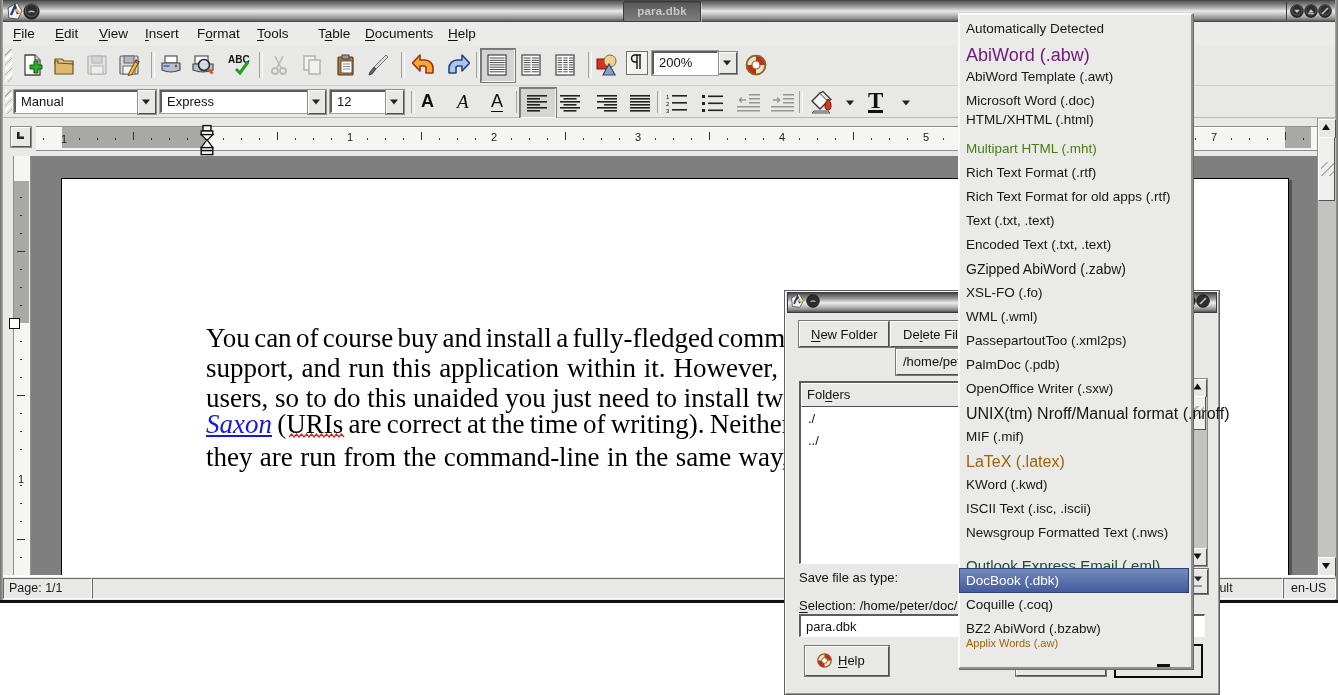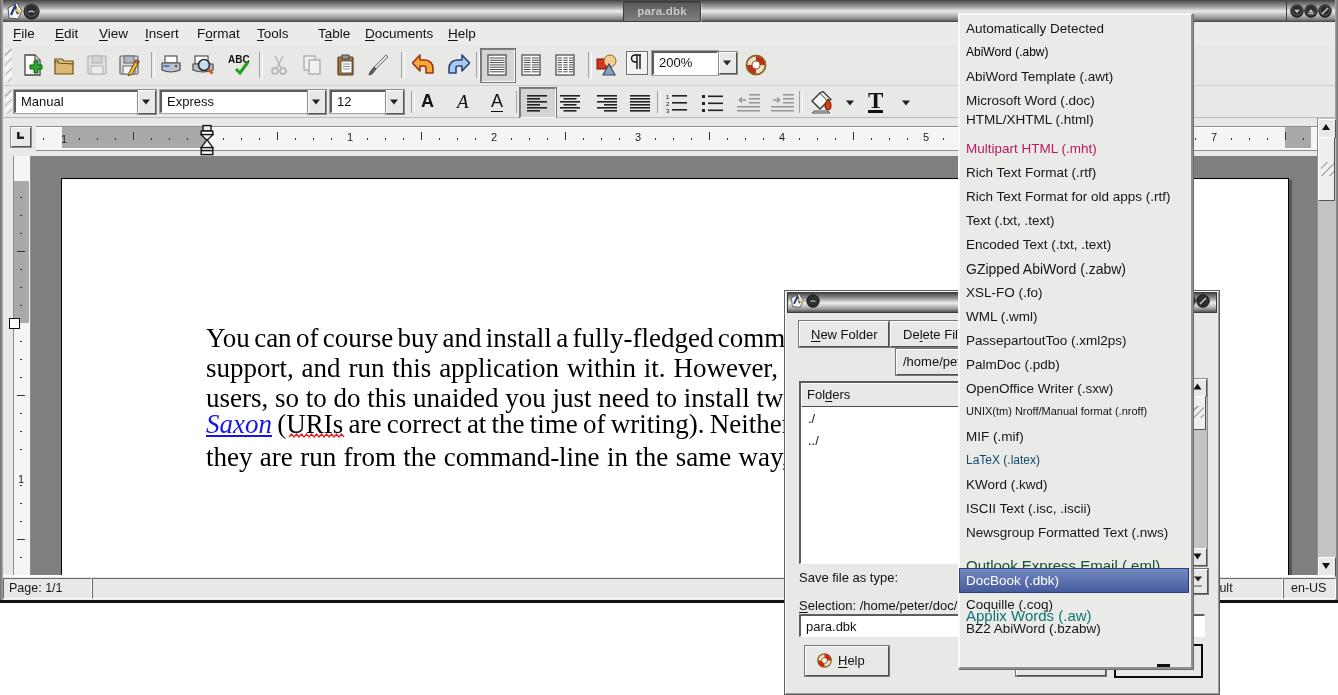--- a/index.html
+++ b/index.html
@@ -546,41 +546,41 @@
 </svg>
 <div class="abs t13" style="left:838px;top:653px"><span class="u">H</span>elp</div>
 <div class="abs" style="left:1016px;top:645px;width:88px;height:29px;background:#e8e8e6;
 border-top:1px solid #fdfdfd;border-left:1px solid #fdfdfd;border-right:1px solid #4e4e4c;border-bottom:1px solid #4e4e4c;box-shadow:0 0 0 1px #777775"></div>
 <div class="abs" style="left:1114px;top:644px;width:85px;height:30px;background:#e8e8e6;
 border:2px solid #0a0a0a"></div>
 <div class="abs t13" style="left:1138px;top:652px">Cancel</div>
 <div class="abs" style="left:958px;top:13px;width:231px;height:652px;background:#eaeae8;
 border-top:2px solid #fafaf8;border-left:2px solid #fafaf8;border-right:2px solid #90908e;border-bottom:2px solid #90908e;box-shadow:1px 1px 0 #6a6a68"></div>
 <div class="abs" style="left:966px;top:21px;font-size:13.5px;color:#161616;white-space:nowrap">Automatically Detected</div>
-<div class="abs" style="left:966px;top:45px;font-size:12px;color:#000000;white-space:nowrap">AbiWord (.abw)</div>
+<div class="abs" style="left:966px;top:45px;font-size:18px;color:#701a75;white-space:nowrap">AbiWord (.abw)</div>
 <div class="abs" style="left:966px;top:69px;font-size:13.5px;color:#161616;white-space:nowrap">AbiWord Template (.awt)</div>
 <div class="abs" style="left:966px;top:93px;font-size:13.5px;color:#161616;white-space:nowrap">Microsoft Word (.doc)</div>
 <div class="abs" style="left:966px;top:112px;font-size:13.5px;color:#161616;white-space:nowrap">HTML/XHTML (.html)</div>
-<div class="abs" style="left:966px;top:141px;font-size:13.5px;color:#be185d;white-space:nowrap">Multipart HTML (.mht)</div>
+<div class="abs" style="left:966px;top:141px;font-size:13.5px;color:#4d7c0f;white-space:nowrap">Multipart HTML (.mht)</div>
 <div class="abs" style="left:966px;top:165px;font-size:13.5px;color:#161616;white-space:nowrap">Rich Text Format (.rtf)</div>
 <div class="abs" style="left:966px;top:189px;font-size:13.5px;color:#161616;white-space:nowrap">Rich Text Format for old apps (.rtf)</div>
 <div class="abs" style="left:966px;top:213px;font-size:13.5px;color:#161616;white-space:nowrap">Text (.txt, .text)</div>
 <div class="abs" style="left:966px;top:237px;font-size:13.5px;color:#161616;white-space:nowrap">Encoded Text (.txt, .text)</div>
 <div class="abs" style="left:966px;top:261px;font-size:14px;color:#161616;white-space:nowrap">GZipped AbiWord (.zabw)</div>
 <div class="abs" style="left:966px;top:285px;font-size:13.5px;color:#161616;white-space:nowrap">XSL-FO (.fo)</div>
 <div class="abs" style="left:966px;top:309px;font-size:13.5px;color:#161616;white-space:nowrap">WML (.wml)</div>
 <div class="abs" style="left:966px;top:333px;font-size:13.5px;color:#161616;white-space:nowrap">PassepartoutToo (.xml2ps)</div>
 <div class="abs" style="left:966px;top:357px;font-size:13.5px;color:#161616;white-space:nowrap">PalmDoc (.pdb)</div>
 <div class="abs" style="left:966px;top:381px;font-size:13.5px;color:#161616;white-space:nowrap">OpenOffice Writer (.sxw)</div>
-<div class="abs" style="left:966px;top:405px;font-size:11px;color:#161616;white-space:nowrap">UNIX(tm) Nroff/Manual format (.nroff)</div>
+<div class="abs" style="left:966px;top:405px;font-size:16px;color:#161616;white-space:nowrap">UNIX(tm) Nroff/Manual format (.nroff)</div>
 <div class="abs" style="left:966px;top:429px;font-size:13.5px;color:#161616;white-space:nowrap">MIF (.mif)</div>
-<div class="abs" style="left:966px;top:453px;font-size:12px;color:#0c4a6e;white-space:nowrap">LaTeX (.latex)</div>
+<div class="abs" style="left:966px;top:453px;font-size:16px;color:#a16207;white-space:nowrap">LaTeX (.latex)</div>
 <div class="abs" style="left:966px;top:477px;font-size:13.5px;color:#161616;white-space:nowrap">KWord (.kwd)</div>
 <div class="abs" style="left:966px;top:501px;font-size:13.5px;color:#161616;white-space:nowrap">ISCII Text (.isc, .iscii)</div>
 <div class="abs" style="left:966px;top:525px;font-size:13.5px;color:#161616;white-space:nowrap">Newsgroup Formatted Text (.nws)</div>
 <div class="abs" style="left:966px;top:557px;font-size:15px;color:#14532d;white-space:nowrap">Outlook Express Email (.eml)</div>
 <div class="abs" style="left:959px;top:568px;width:228px;height:23px;
 background:linear-gradient(#7389be,#465b9d);border:1px solid #2c4274"></div>
 <div class="abs" style="left:966px;top:573px;font-size:13.5px;color:#fff;white-space:nowrap">DocBook (.dbk)</div>
 <div class="abs" style="left:966px;top:597px;font-size:13.5px;color:#161616;white-space:nowrap">Coquille (.coq)</div>
 <div class="abs" style="left:966px;top:621px;font-size:13.5px;color:#161616;white-space:nowrap">BZ2 AbiWord (.bzabw)</div>
-<div class="abs" style="left:966px;top:607px;font-size:15px;color:#0f766e;white-space:nowrap">Applix Words (.aw)</div>
+<div class="abs" style="left:966px;top:637px;font-size:11px;color:#a16207;white-space:nowrap">Applix Words (.aw)</div>
 <div class="abs" style="left:1157px;top:664px;width:13px;height:3px;background:#111"></div>
 </div>
 </body></html>

